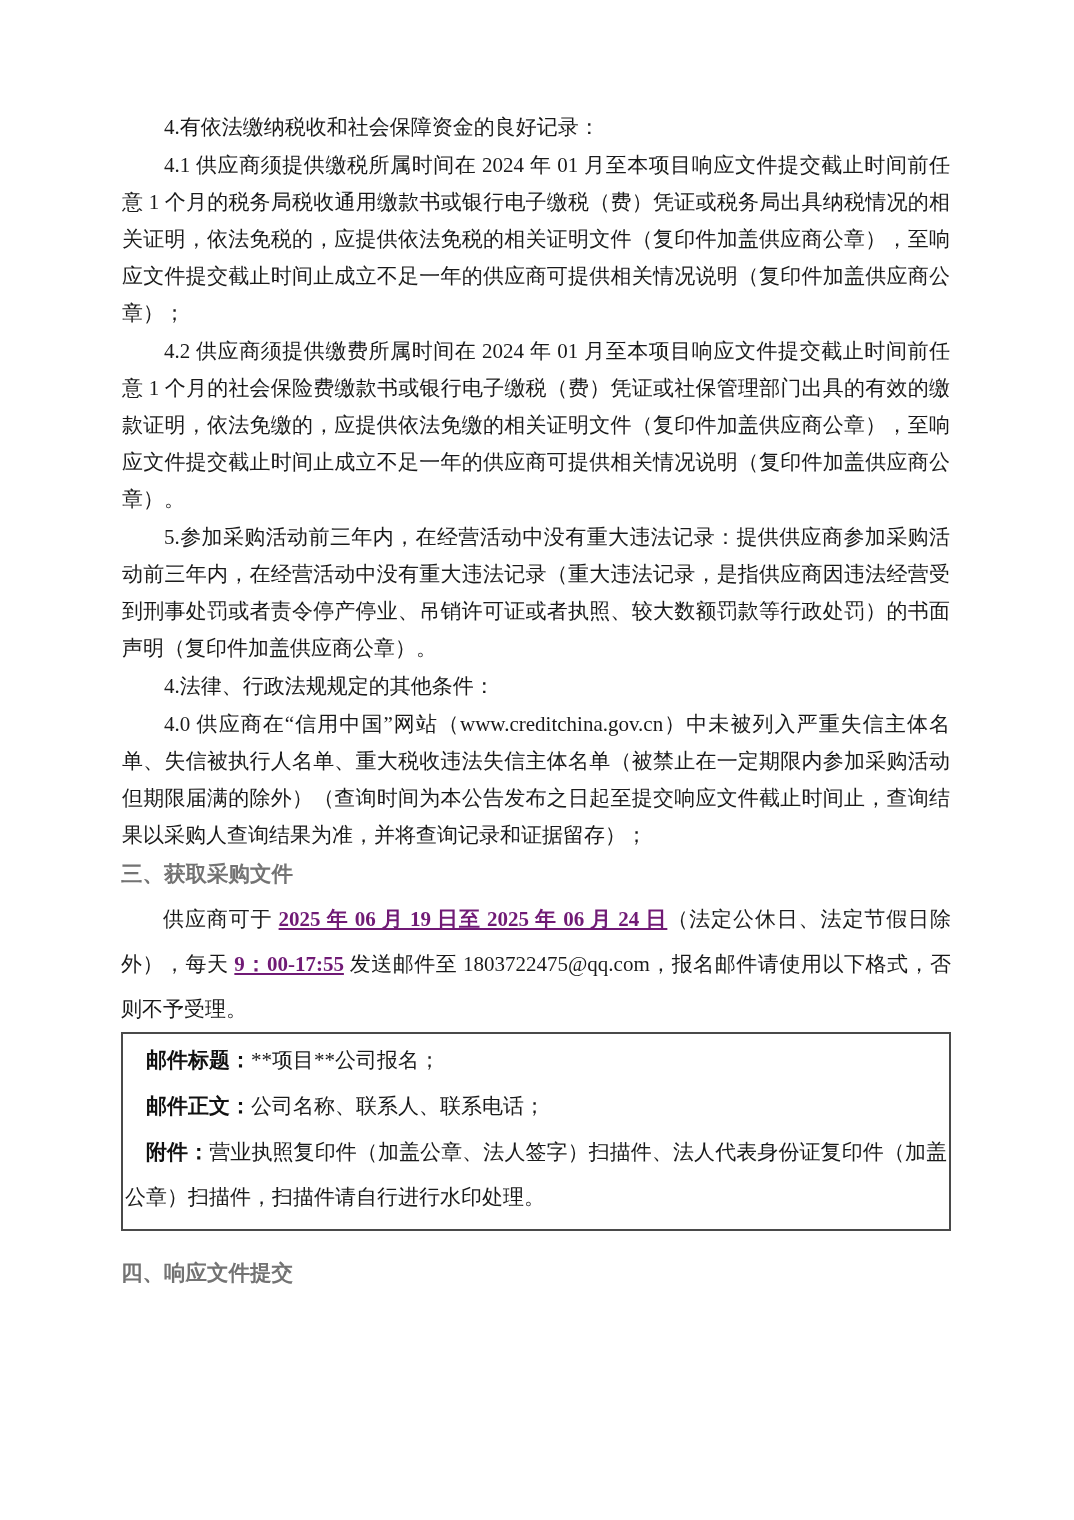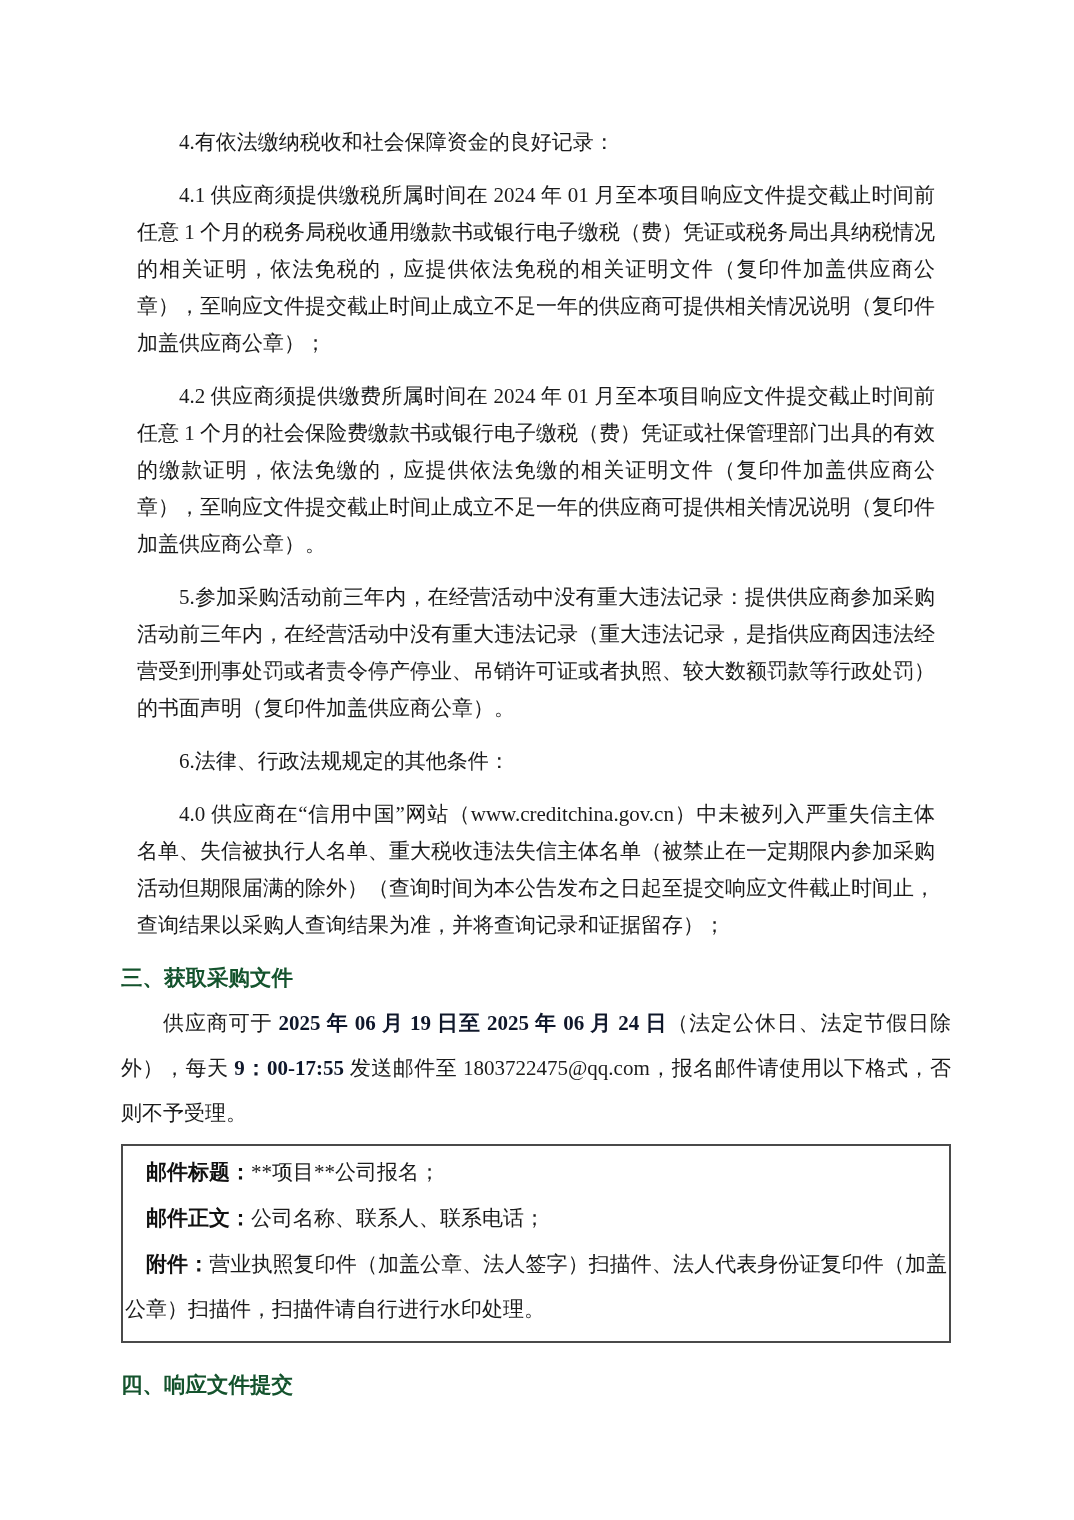--- a/index.html
+++ b/index.html
@@ -13,44 +13,44 @@
     font-family: "Liberation Serif", "DejaVu Serif", serif;
     color: #1a1a1a;
   }
   .page {
     position: absolute;
     left: 121px;
     top: 108px;
     width: 830px;
   }
   .para {
-    margin: 16px;
+    margin: 1px;
     font-size: 21px;
     line-height: 37px;
     text-align: justify;
     text-indent: 2em;
   }
   .section-heading {
     margin: 2px 0 0 0;
     font-family: "Liberation Sans", "DejaVu Sans", sans-serif;
     font-weight: bold;
     font-size: 21.5px;
     line-height: 37px;
-    color: #14532d;
+    color: #737373;
   }
   .intro-para {
     margin: 4px 0 0 0;
     font-size: 21px;
     line-height: 45px;
     text-align: justify;
     text-indent: 2em;
   }
-  .intro-para b { font-weight: bold; color: #0f172a; }
+  .intro-para b { font-weight: bold; color: #701a75; text-decoration: underline; }
   .email-box {
-    margin-top: 8px;
+    margin-top: 0;
     border: 2px solid #4a4a4a;
     padding: 3px 2px 9px 2px;
     width: 830px;
   }
   .email-box .box-para {
     margin: 0;
     font-size: 21px;
     line-height: 45px;
     text-align: justify;
     text-indent: 1em;
@@ -68,21 +68,21 @@
 <div class="page">
 
   <p class="para">4.有依法缴纳税收和社会保障资金的良好记录：</p>
 
   <p class="para">4.1 供应商须提供缴税所属时间在 2024 年 01 月至本项目响应文件提交截止时间前任意 1 个月的税务局税收通用缴款书或银行电子缴税（费）凭证或税务局出具纳税情况的相关证明，依法免税的，应提供依法免税的相关证明文件（复印件加盖供应商公章），至响应文件提交截止时间止成立不足一年的供应商可提供相关情况说明（复印件加盖供应商公章）；</p>
 
   <p class="para">4.2 供应商须提供缴费所属时间在 2024 年 01 月至本项目响应文件提交截止时间前任意 1 个月的社会保险费缴款书或银行电子缴税（费）凭证或社保管理部门出具的有效的缴款证明，依法免缴的，应提供依法免缴的相关证明文件（复印件加盖供应商公章），至响应文件提交截止时间止成立不足一年的供应商可提供相关情况说明（复印件加盖供应商公章）。</p>
 
   <p class="para">5.参加采购活动前三年内，在经营活动中没有重大违法记录：提供供应商参加采购活动前三年内，在经营活动中没有重大违法记录（重大违法记录，是指供应商因违法经营受到刑事处罚或者责令停产停业、吊销许可证或者执照、较大数额罚款等行政处罚）的书面声明（复印件加盖供应商公章）。</p>
 
-  <p class="para">6.法律、行政法规规定的其他条件：</p>
+  <p class="para">4.法律、行政法规规定的其他条件：</p>
 
   <p class="para">4.0 供应商在“信用中国”网站（www.creditchina.gov.cn）中未被列入严重失信主体名单、失信被执行人名单、重大税收违法失信主体名单（被禁止在一定期限内参加采购活动但期限届满的除外）（查询时间为本公告发布之日起至提交响应文件截止时间止，查询结果以采购人查询结果为准，并将查询记录和证据留存）；</p>
 
 
 
   <h3 class="section-heading">三、获取采购文件</h3>
 
   <p class="intro-para"><span>供应商可于 </span><b>2025 年 06 月 19 日至 2025 年 06 月 24 日</b><span>（法定公休日、法定节假日除外），每天 </span><b>9：00-17:55</b><span> 发送邮件至 1803722475@qq.com，报名邮件请使用以下格式，否则不予受理。</span></p>
 
   <div class="email-box">

